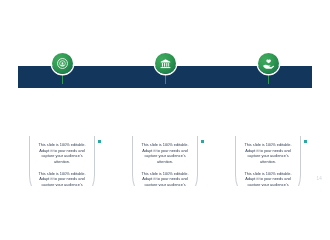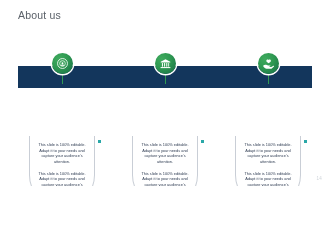--- a/index.html
+++ b/index.html
@@ -148,21 +148,20 @@
     font-size: 4.5px;
     color: #cfd4da;
     letter-spacing: 0.2px;
   }
 </style>
 </head>
 <body>
 
 <div class="slide">
 
-  <div class="slide-title">About us</div>
 
   <div class="navy-band"></div>
 
   <div class="columns">
 
     <div class="column">
       <div class="stem"></div>
       <div class="icon-circle">
         <svg width="13" height="13" viewBox="0 0 24 24" aria-hidden="true">
           <circle cx="12" cy="12" r="9.2" fill="none" stroke="#ffffff" stroke-width="1.5"></circle>

